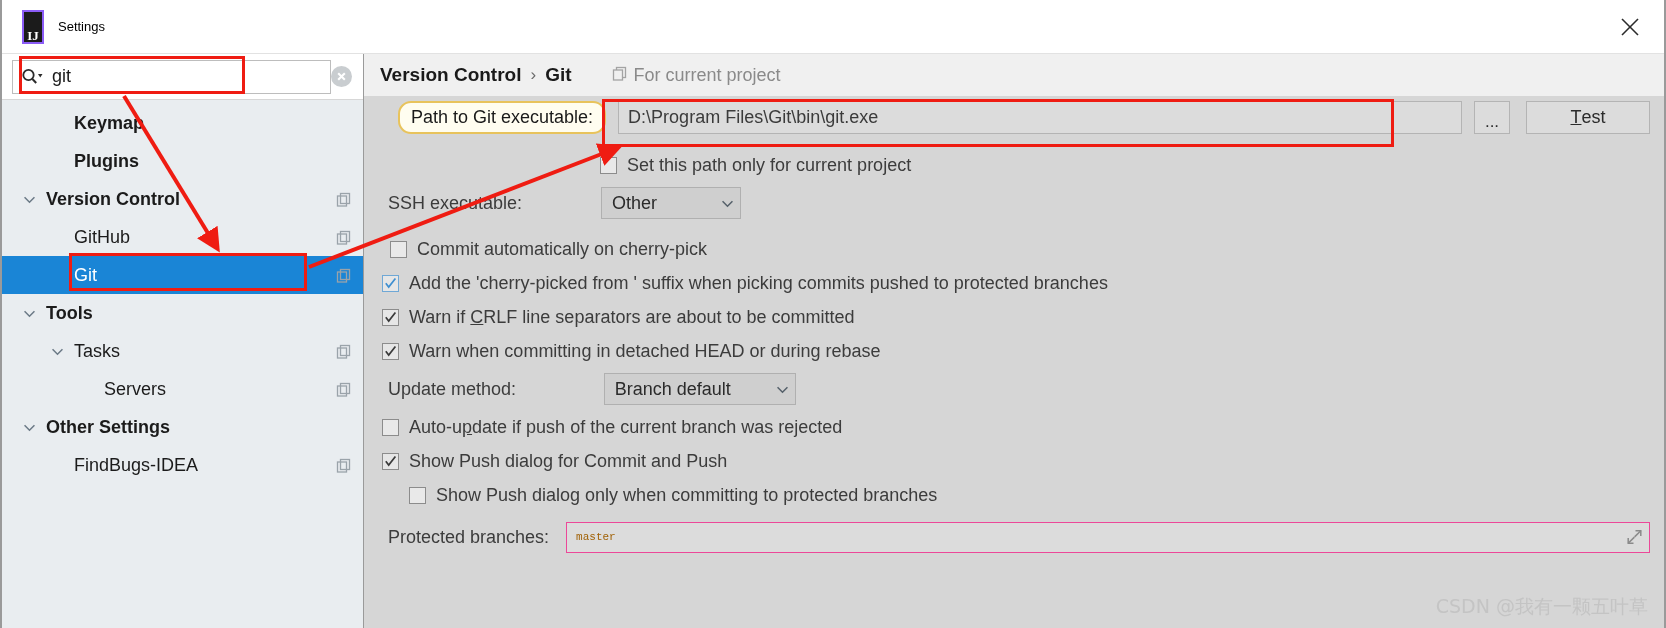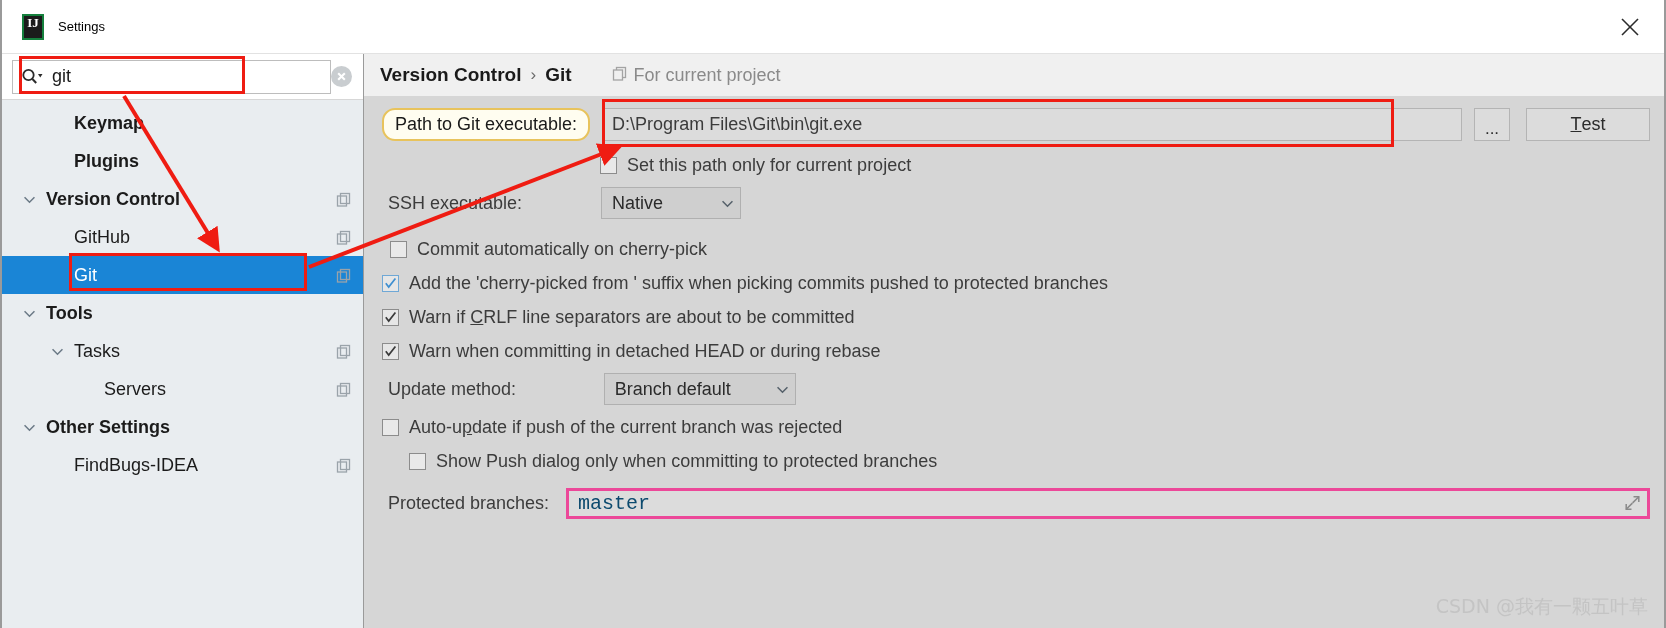--- a/index.html
+++ b/index.html
@@ -23,24 +23,24 @@
 
   
   #titlebar {
     height: 54px; flex: 0 0 54px;
     background: #ffffff;
     border-bottom: 1px solid #e2e2e2;
     display: flex; align-items: center;
     position: relative;
   }
   #app-icon {
-    width: 22px; height: 26px; margin-left: 20px;
+    width: 22px; height: 34px; margin-left: 20px;
     background: #1b1b1b;
-    border: 2px solid #15803d;
-    display: flex; align-items: flex-start; justify-content: center;
+    border: 2px solid #8b5cf6;
+    display: flex; align-items: flex-end; justify-content: center;
     flex: 0 0 22px;
   }
   #app-icon span {
     color: #ffffff; font-size: 13px; font-weight: bold; line-height: 1;
     font-family: "Liberation Serif", serif;
   }
   #window-title {
     margin-left: 14px; font-size: 13px; color: #000000;
   }
   #close-btn {
@@ -122,21 +122,21 @@
   .bc-sep { font-size: 17px; color: #6a6a6a; margin: 0 9px; }
   #bc-scope {
     margin-left: 40px; display: flex; align-items: center; gap: 7px;
     font-size: 18px; color: #8a8a8a;
   }
 
   #settings-body { flex: 1 1 auto; position: relative; padding: 0; }
 
   
   #path-row {
-    position: absolute; left: 0; top: 6px; right: 0; height: 44px;
+    position: absolute; left: 16px; top: 6px; right: 0; height: 30px;
     display: flex; align-items: center;
   }
   #path-label-wrap {
     margin-left: 18px;
     padding: 4px 11px;
     font-size: 18px; color: #1a1a1a; white-space: nowrap;
     background: #fffdf0;
     border: 2px solid #e8c35c;
     border-radius: 13px;
   }
@@ -182,24 +182,24 @@
   .combo {
     height: 32px; background: #cfcfcf; border: 1px solid #b0b0b0;
     display: flex; align-items: center; cursor: pointer;
     padding: 0 6px 0 10px;
   }
   .combo .cval { font-size: 18px; color: #2b2b2b; white-space: nowrap; }
   .combo .cchev { margin-left: 14px; display: flex; align-items: center; }
 
   #pb-field {
     flex: 1 1 auto; height: 31px; min-width: 0;
-    background: #dcdcdc; border: 3px solid #ec4899;
+    background: #dcdcdc; border: 1px solid #ec4899;
     display: flex; align-items: center; padding-left: 9px;
     font-family: "Liberation Mono", monospace;
-    font-size: 20px; color: #0c4a6e;
+    font-size: 11px; color: #a16207;
     position: relative;
   }
   #pb-expand {
     position: absolute; right: 6px; top: 50%; transform: translateY(-50%);
     display: flex; align-items: center; cursor: pointer;
   }
 
   
   #anno { position: absolute; inset: 0; pointer-events: none; }
   .redbox {
@@ -380,21 +380,21 @@
         </div>
 
         <div id="stack">
             <div class="srow" style="padding-left: 236px;">
               <span class="cb unchecked"></span>
               <span class="cb-text">Set this path only for current project</span>
             </div>
             <div class="srow tall" style="padding-left: 24px;">
               <span class="lbl">SSH executable:</span>
               <div class="combo" style="margin-left: 79px; width: 140px;">
-                <span class="cval">Native</span>
+                <span class="cval">Other</span>
                 <span class="cchev" style="margin-left: auto;">
                   <svg width="13" height="9" viewBox="0 0 14 10" aria-hidden="true">
                     <path d="M1.5 2.5 L7 8 L12.5 2.5" fill="none" stroke="#55606a" stroke-width="1.7"></path>
                   </svg>
                 </span>
               </div>
             </div>
             <div style="height: 8px;"></div>
             <div class="srow" style="padding-left: 26px;">
               <span class="cb unchecked"></span>
@@ -431,20 +431,28 @@
                 <span class="cchev" style="margin-left: auto;">
                   <svg width="13" height="9" viewBox="0 0 14 10" aria-hidden="true">
                     <path d="M1.5 2.5 L7 8 L12.5 2.5" fill="none" stroke="#55606a" stroke-width="1.7"></path>
                   </svg>
                 </span>
               </div>
             </div>
             <div class="srow" style="padding-left: 18px;">
               <span class="cb unchecked"></span>
               <span class="cb-text">Auto-u<span class="mnem">p</span>date if push of the current branch was rejected</span>
+            </div>
+            <div class="srow" style="padding-left: 18px;">
+              <span class="cb">
+                <svg width="13" height="13" viewBox="0 0 13 13" aria-hidden="true">
+                  <path d="M1.8 6.2 L4.7 10 L11.4 1.4" fill="none" stroke="#3a3a3a" stroke-width="1.7"></path>
+                </svg>
+              </span>
+              <span class="cb-text">Show Push dialog for Commit and Push</span>
             </div>
             <div class="srow" style="padding-left: 45px;">
               <span class="cb unchecked"></span>
               <span class="cb-text">Show Push dialog only when committing to protected branches</span>
             </div>
             <div class="srow tall" style="padding-left: 24px; padding-right: 14px; margin-top: 4px;">
               <span class="lbl">Protected branches:</span>
               <div id="pb-field" style="margin-left: 17px;">
                 <span>master</span>
                 <span id="pb-expand">

